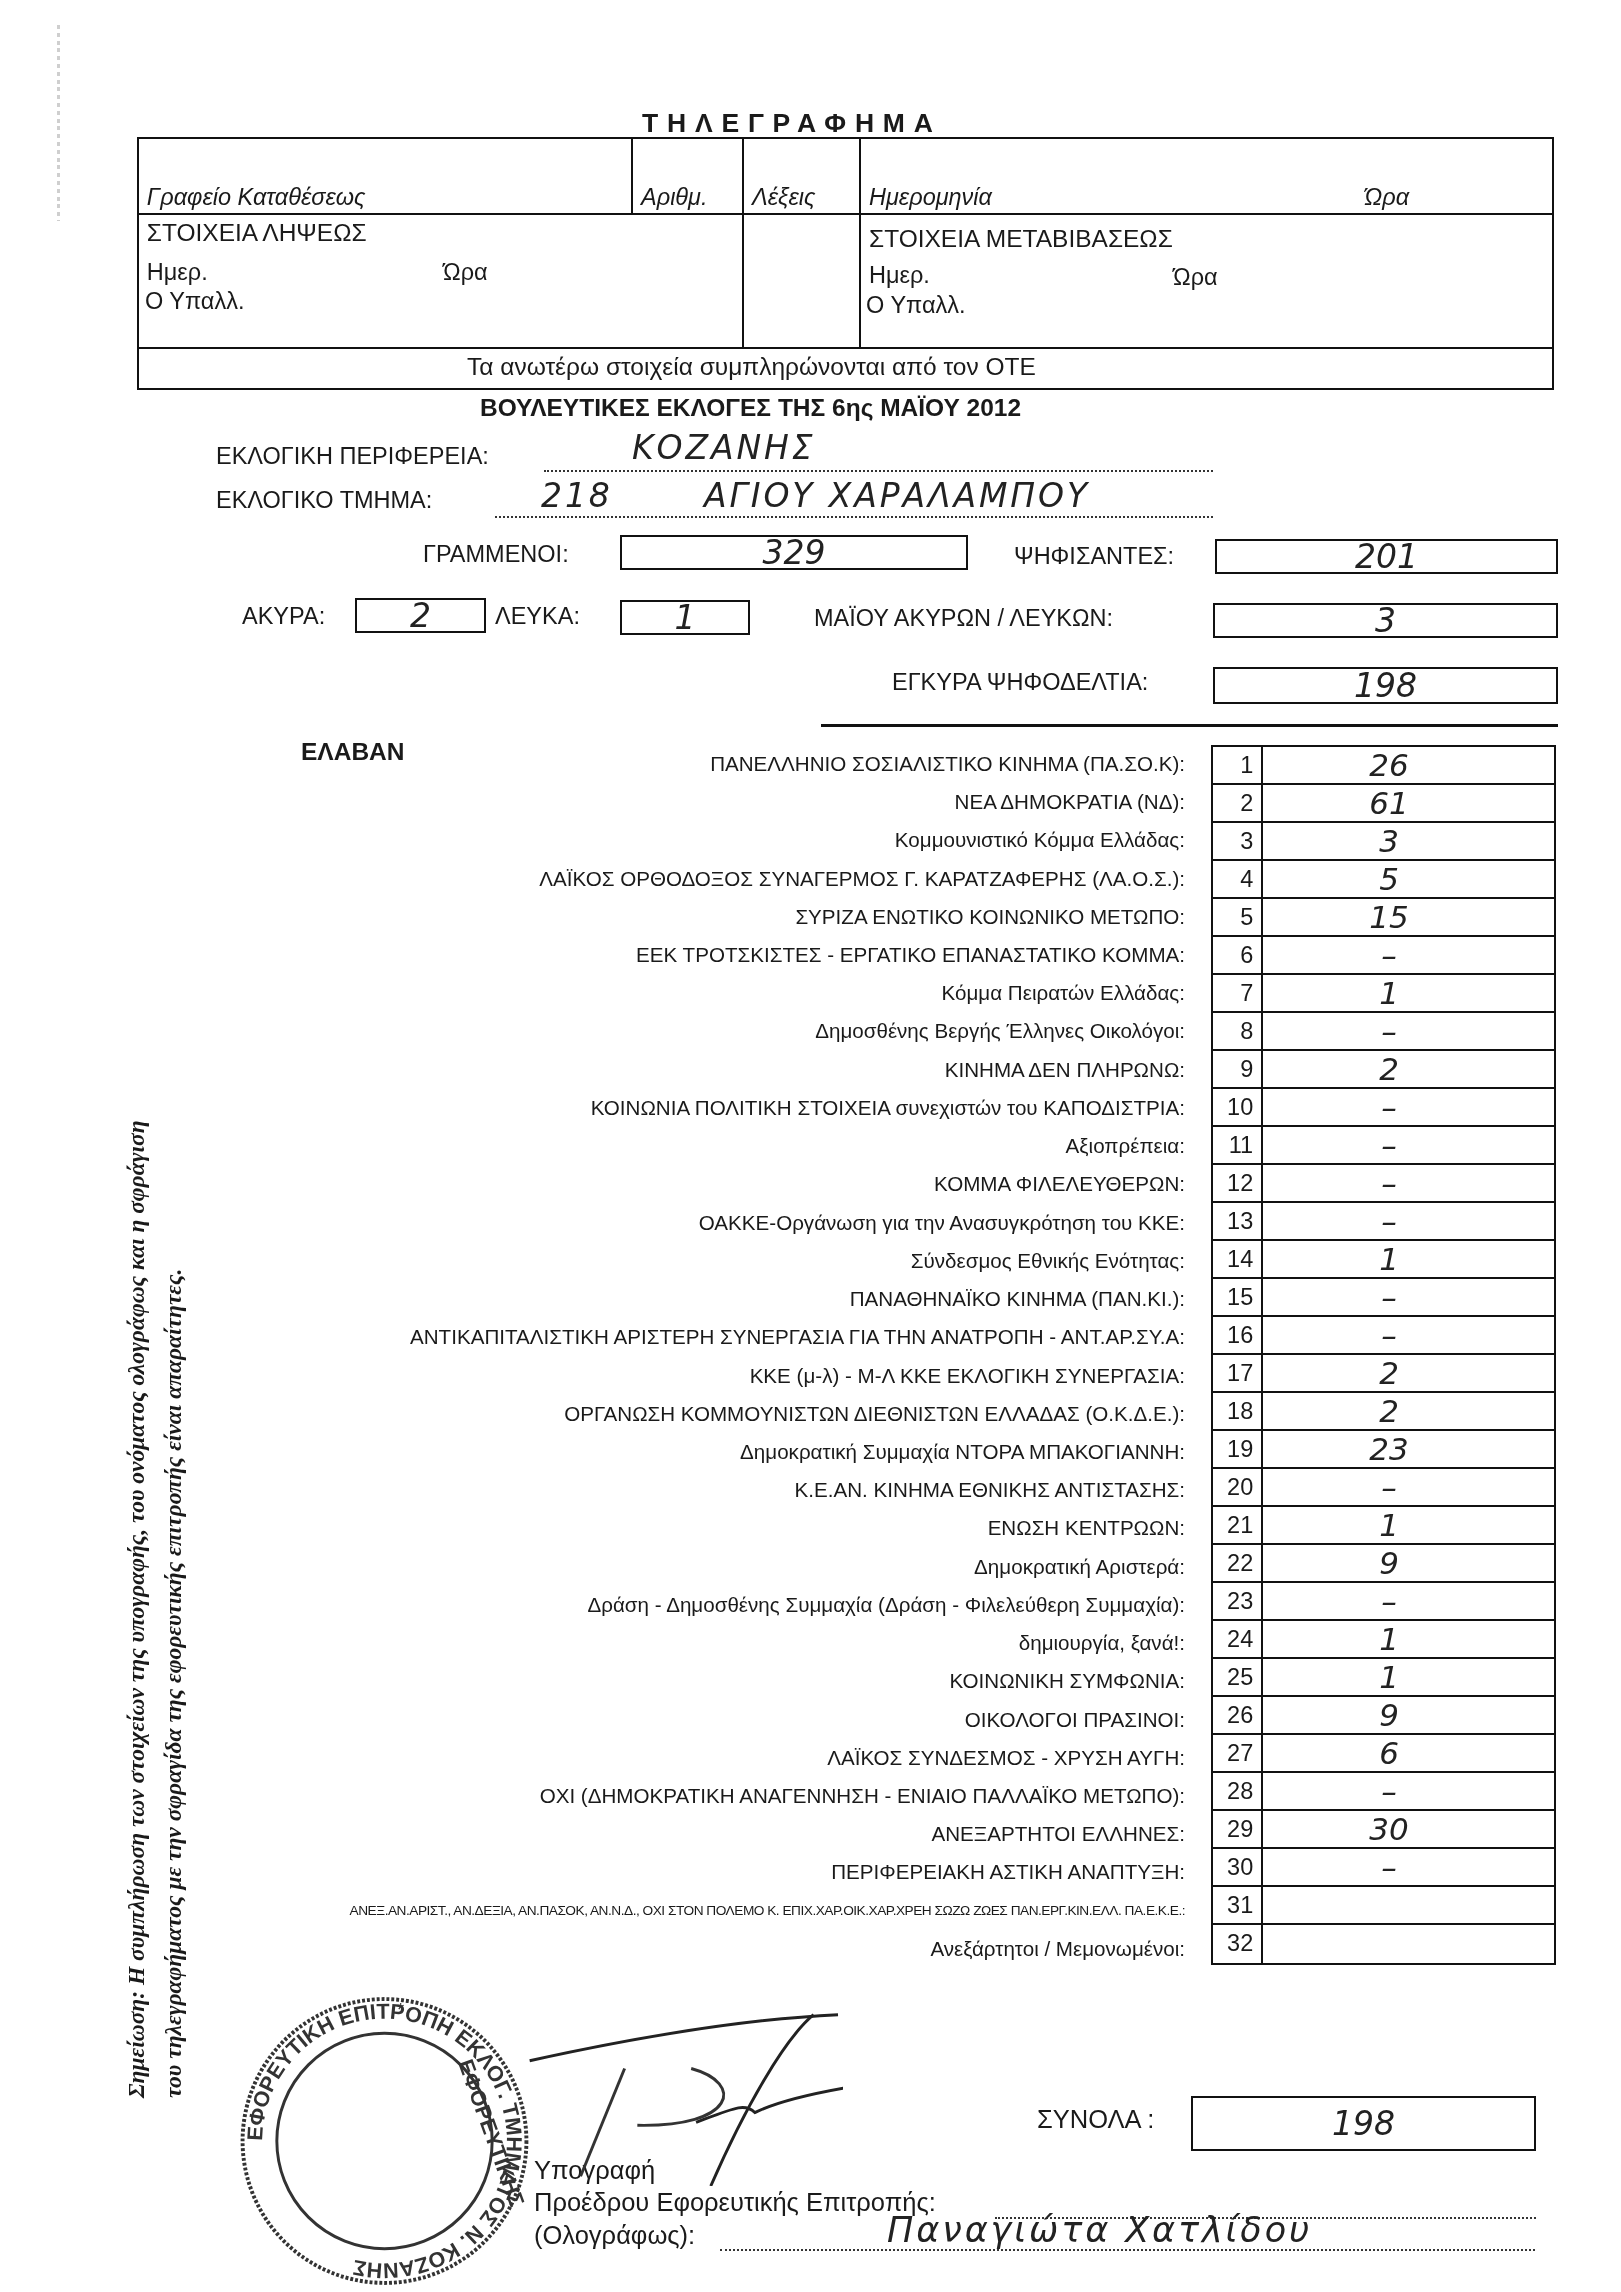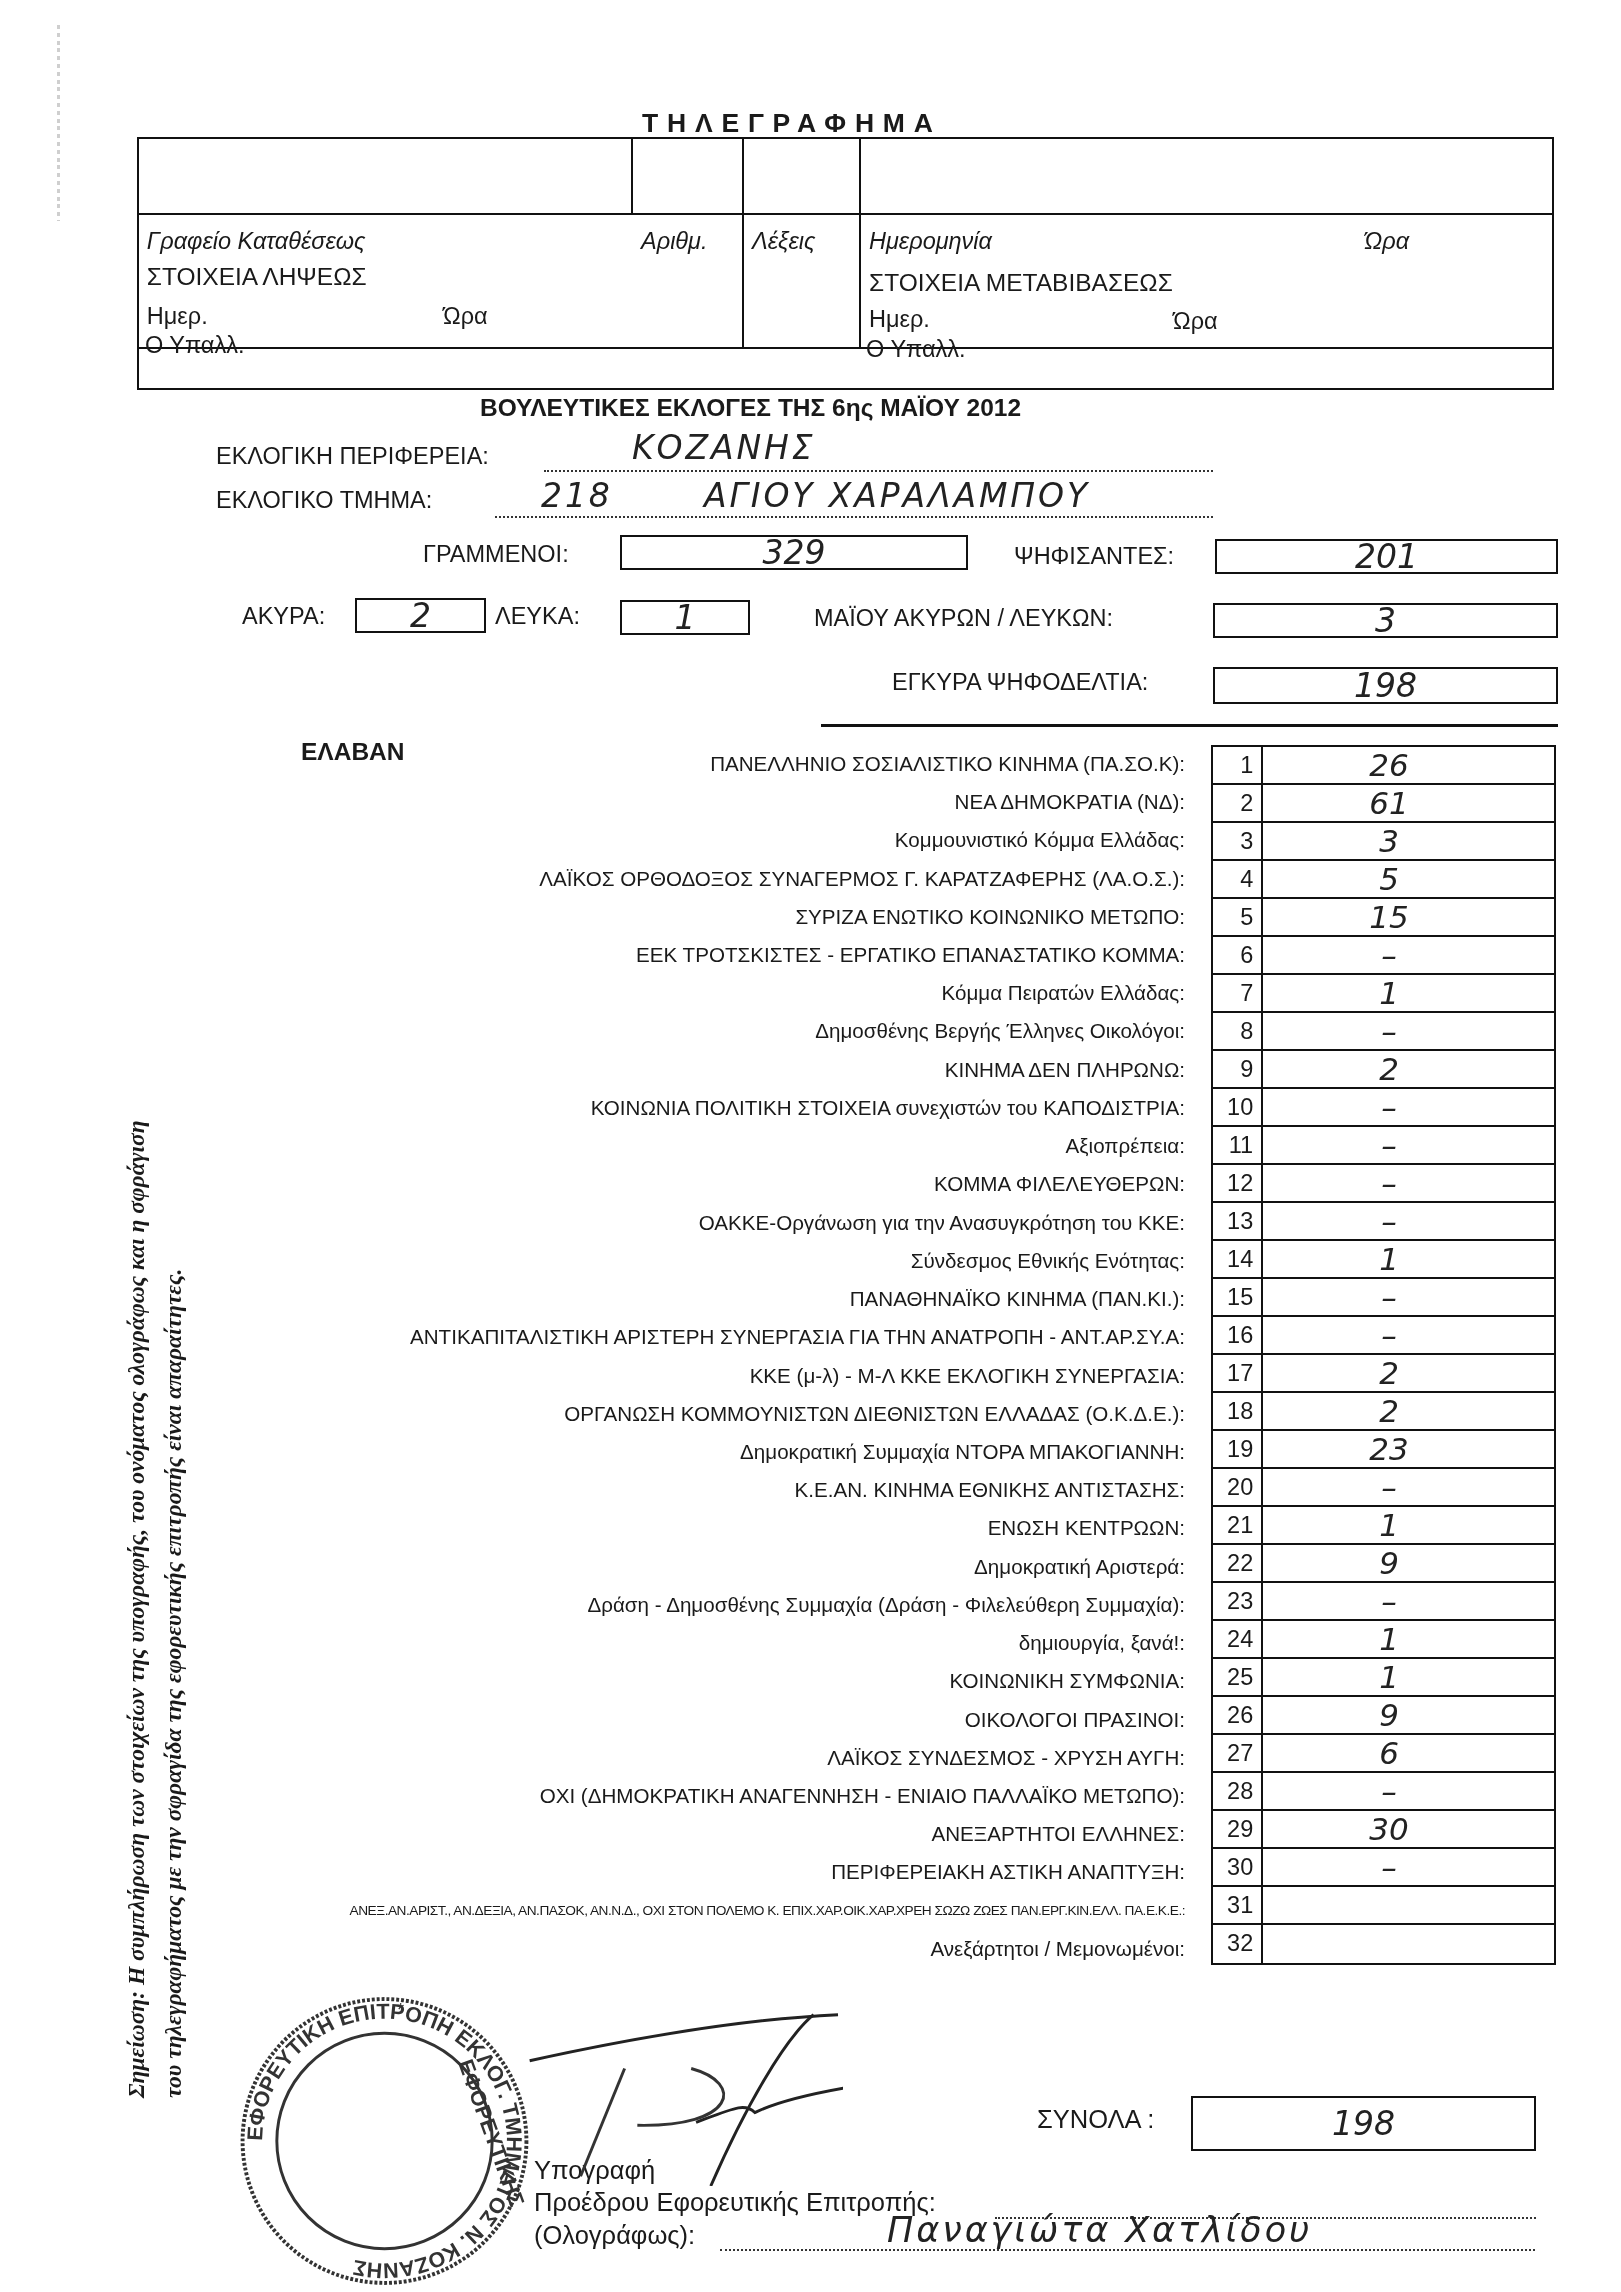--- a/index.html
+++ b/index.html
@@ -6,21 +6,21 @@
   body { width: 1621px; height: 2293px; position: relative; overflow: hidden;
          font-family: "Liberation Sans", sans-serif; color: #1a1a1a; }
   .abs { position: absolute; }
   .hand { font-family: "DejaVu Sans", sans-serif; color: #222; font-style: italic; }
 
   
   #tg-title { left: 642px; top: 108px; font-size: 26.5px; font-weight: bold; letter-spacing: 8.8px; }
   #tg-box { left: 137px; top: 137px; width: 1417px; height: 253px; border: 2.9px solid #111; border-top-width: 2.9px; box-sizing: border-box; }
   .tg-line-h { position: absolute; background: #111; height: 2px; }
   .tg-line-v { position: absolute; background: #111; width: 2px; }
-  .tg-label { position: absolute; font-size: 23.5px; font-style: italic; white-space: nowrap; margin-top: 44px; }
+  .tg-label { position: absolute; font-size: 23.5px; font-style: italic; white-space: nowrap; }
   .tg-label.up { font-style: normal; font-size: 24.5px; }
 
   
   #elections-heading { left: 480px; top: 394px; font-size: 24.5px; font-weight: bold; white-space: nowrap; }
   .field-label { position: absolute; font-size: 23.5px; white-space: nowrap; }
   .dots { position: absolute; border-bottom: 2px dotted #333; height: 0; }
   .box { position: absolute; border: 2px solid #111; box-sizing: border-box; display: flex; align-items: center; justify-content: center; font-size: 33px; }
   .hand-text { position: absolute; font-size: 33px; letter-spacing: 2.9px; }
 
   
@@ -76,20 +76,21 @@
   <span class="tg-label up" style="left:7.8px; top:80px;">ΣΤΟΙΧΕΙΑ ΛΗΨΕΩΣ</span>
   <span class="tg-label" style="left:7.8px; top:120px; font-style:normal;">Ημερ.</span>
   <span class="tg-label" style="left:304px; top:120px; font-style:normal;">Ώρα</span>
   <span class="tg-label" style="left:5.9px; top:149px; font-style:normal;">Ο Υπαλλ.</span>
 
   <span class="tg-label up" style="left:730px; top:86px;">ΣΤΟΙΧΕΙΑ ΜΕΤΑΒΙΒΑΣΕΩΣ</span>
   <span class="tg-label" style="left:730px; top:123px; font-style:normal;">Ημερ.</span>
   <span class="tg-label" style="left:1034px; top:125px; font-style:normal;">Ώρα</span>
   <span class="tg-label" style="left:727px; top:153px; font-style:normal;">Ο Υπαλλ.</span>
 
+  <span class="tg-label" style="left:328px; top:214px; font-style:normal; font-size:24.5px;">Τα ανωτέρω στοιχεία συμπληρώνονται από τον ΟΤΕ</span>
 </div>
 
 <div class="abs" id="elections-heading">ΒΟΥΛΕΥΤΙΚΕΣ ΕΚΛΟΓΕΣ ΤΗΣ 6ης ΜΑΪΟΥ 2012</div>
 
 <span class="field-label" style="left:216px; top:443px;">ΕΚΛΟΓΙΚΗ ΠΕΡΙΦΕΡΕΙΑ:</span>
 <div class="dots" style="left:544px; top:470px; width:669px;"></div>
 <span class="hand-text hand" style="left:632px; top:428px;">ΚΟΖΑΝΗΣ</span>
 
 <span class="field-label" style="left:216px; top:487px;">ΕΚΛΟΓΙΚΟ ΤΜΗΜΑ:</span>
 <div class="dots" style="left:495px; top:516px; width:718px;"></div>

